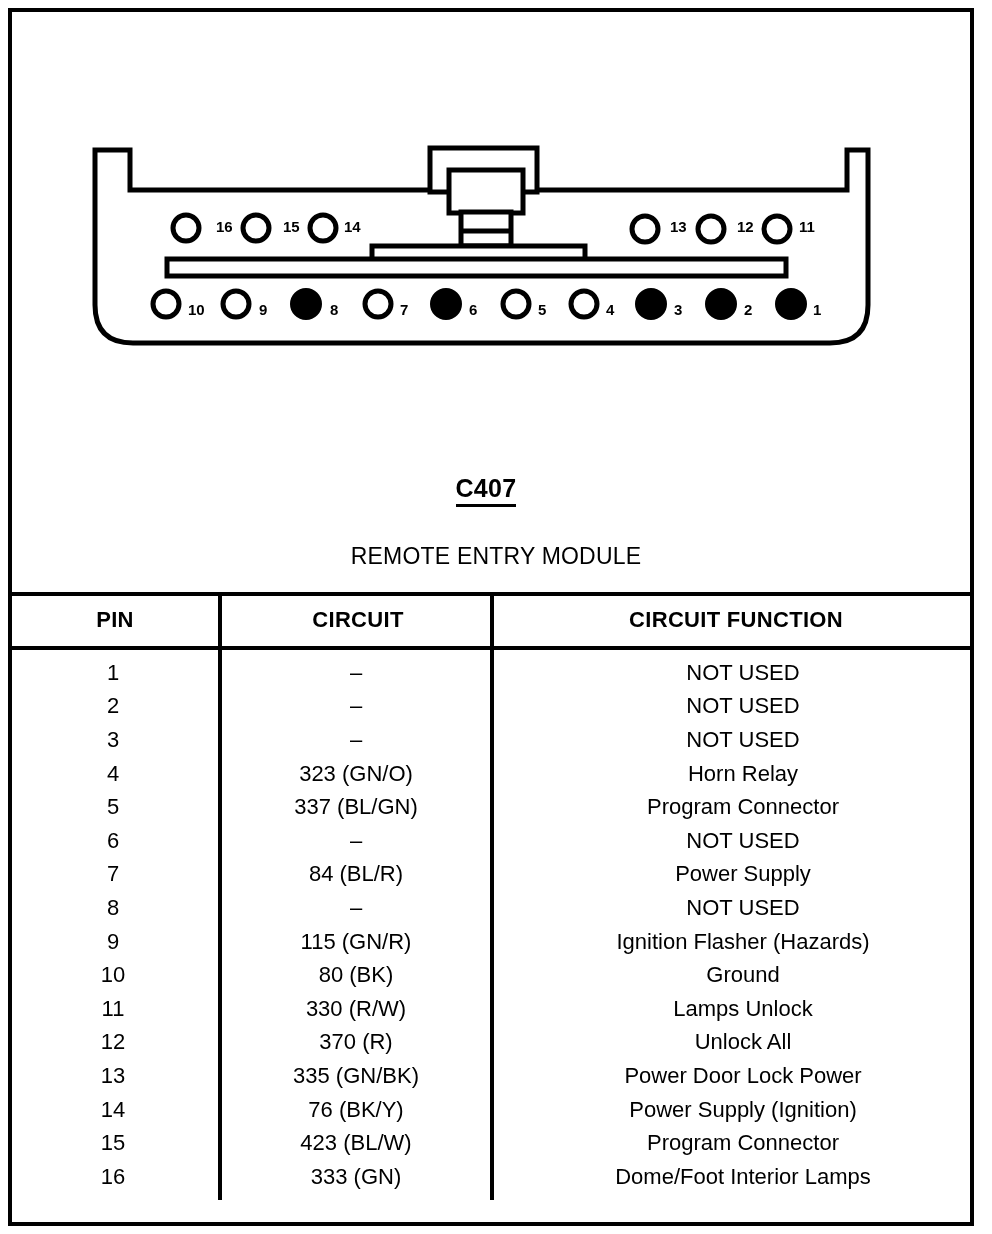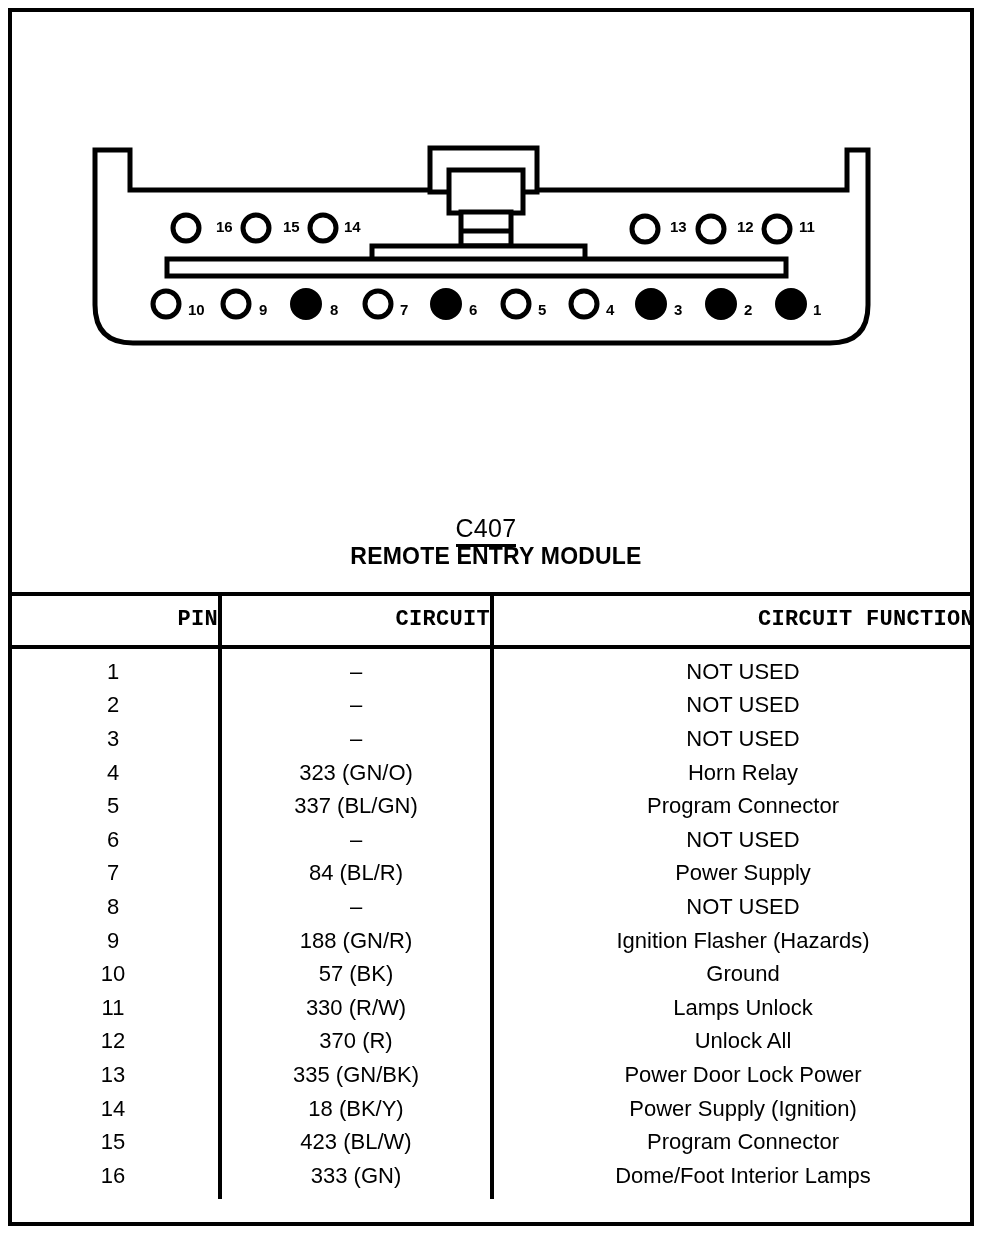--- a/index.html
+++ b/index.html
@@ -47,36 +47,35 @@
   }
 
   
   #connector-id {
     position: absolute;
     top: 474px;
     left: 0;
     width: 972px;
     text-align: center;
     font-size: 25px;
-    font-weight: normal;
+    font-weight: bold;
     letter-spacing: 0.3px;
-    margin-top: 40px;
   }
   #connector-id span.ul {
     border-bottom: 3px solid #000;
     padding-bottom: 2px;
   }
   #connector-name {
     position: absolute;
     top: 543px;
     left: 0;
     width: 992px;
     text-align: center;
     font-size: 23px;
-    font-weight: bold;
+    font-weight: normal;
     letter-spacing: 0.2px;
   }
 
   
   #pin-table-wrap {
     position: absolute;
     left: 8px;
     top: 592px;
     width: 966px;
   }
@@ -87,24 +86,23 @@
   }
   table#pin-table col.c-pin      { width: 212px; }
   table#pin-table col.c-circuit  { width: 272px; }
   table#pin-table col.c-function { width: 482px; }
 
   #pin-table thead th {
     border-top: 4px solid #000;
     border-bottom: 4px solid #000;
     font-size: 22px;
     font-weight: bold;
-    text-align: right;
+    text-align: center;
     padding: 11px 0 13px 4px;
     letter-spacing: 0.3px;
-    font-family: Liberation Mono, monospace;
   }
   #pin-table thead th.div-l,
   #pin-table tbody td.div-l {
     border-left: 4px solid #000;
   }
 
   #pin-table tbody td {
     font-size: 22px;
     padding: 0;
     height: 33.6px;
@@ -269,46 +267,46 @@
           <td class="cell-circuit div-l">84 (BL/R)</td>
           <td class="cell-function div-l">Power Supply</td>
         </tr>
         <tr>
           <td class="cell-pin">8</td>
           <td class="cell-circuit div-l">–</td>
           <td class="cell-function div-l">NOT USED</td>
         </tr>
         <tr>
           <td class="cell-pin">9</td>
-          <td class="cell-circuit div-l">188 (GN/R)</td>
+          <td class="cell-circuit div-l">115 (GN/R)</td>
           <td class="cell-function div-l">Ignition Flasher (Hazards)</td>
         </tr>
         <tr>
           <td class="cell-pin">10</td>
-          <td class="cell-circuit div-l">57 (BK)</td>
+          <td class="cell-circuit div-l">80 (BK)</td>
           <td class="cell-function div-l">Ground</td>
         </tr>
         <tr>
           <td class="cell-pin">11</td>
           <td class="cell-circuit div-l">330 (R/W)</td>
           <td class="cell-function div-l">Lamps Unlock</td>
         </tr>
         <tr>
           <td class="cell-pin">12</td>
           <td class="cell-circuit div-l">370 (R)</td>
           <td class="cell-function div-l">Unlock All</td>
         </tr>
         <tr>
           <td class="cell-pin">13</td>
           <td class="cell-circuit div-l">335 (GN/BK)</td>
           <td class="cell-function div-l">Power Door Lock Power</td>
         </tr>
         <tr>
           <td class="cell-pin">14</td>
-          <td class="cell-circuit div-l">18 (BK/Y)</td>
+          <td class="cell-circuit div-l">76 (BK/Y)</td>
           <td class="cell-function div-l">Power Supply (Ignition)</td>
         </tr>
         <tr>
           <td class="cell-pin">15</td>
           <td class="cell-circuit div-l">423 (BL/W)</td>
           <td class="cell-function div-l">Program Connector</td>
         </tr>
         <tr>
           <td class="cell-pin">16</td>
           <td class="cell-circuit div-l">333 (GN)</td>

